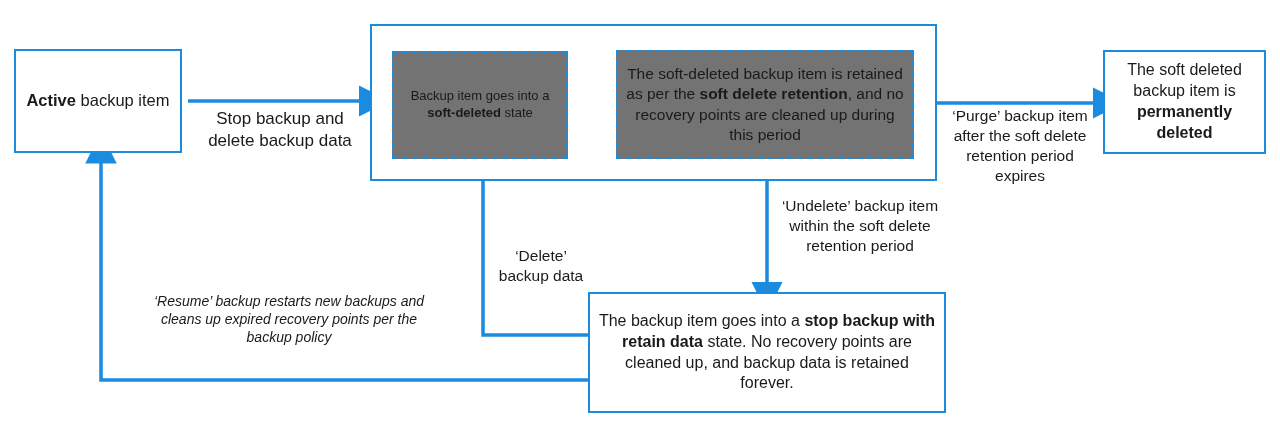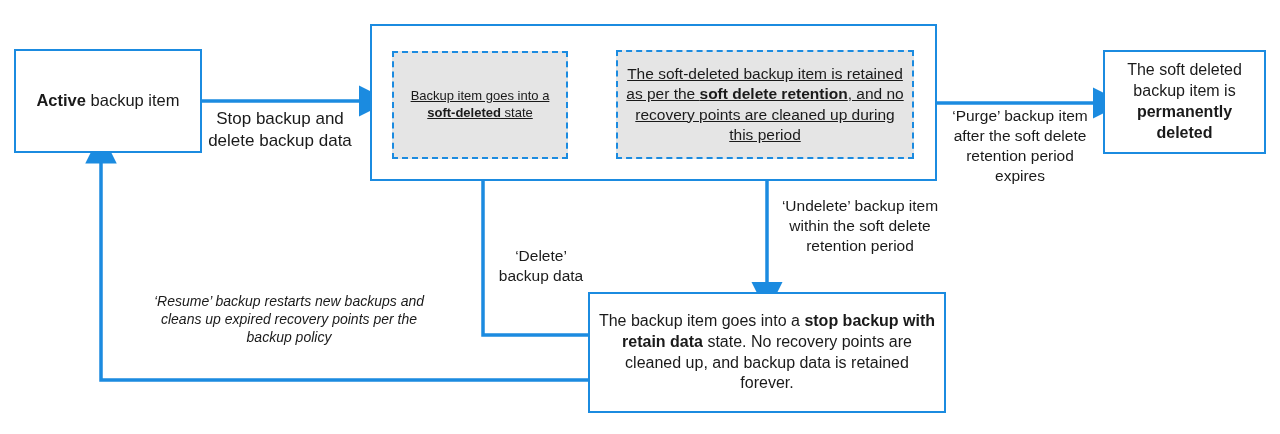--- a/index.html
+++ b/index.html
@@ -39,39 +39,38 @@
   .node .txt {
     padding: 0 7px;
     white-space: normal;
   }
   .solid-box {
     border: 2px solid #1b8be0;
     background: #ffffff;
   }
   .dashed-box {
     border: 2px dashed #1b8be0;
-    background: #e5e5e5;
-    text-decoration: underline;
+    background: #737373;
   }
   .container-box {
     border: 2px solid #1b8be0;
     background: #ffffff;
     z-index: 1;
   }
   .edge-label {
     position: absolute;
     text-align: center;
     line-height: 1.30;
     z-index: 3;
     background: transparent;
   }
   b { font-weight: bold; }
 
   
-  #node-active      { left: 14px;   top: 49px;  width: 188px; height: 104px; font-size: 16.5px; }
+  #node-active      { left: 14px;   top: 49px;  width: 168px; height: 104px; font-size: 16.5px; }
   #node-container   { left: 370px;  top: 24px;  width: 567px; height: 157px; }
   #node-softdeleted { left: 392px;  top: 51px;  width: 176px; height: 108px; font-size: 13px; }
   #node-retention   { left: 616px;  top: 50px;  width: 298px; height: 109px; font-size: 15.5px; }
   #node-permanent   { left: 1103px; top: 50px;  width: 163px; height: 104px; font-size: 16px; text-align: center; }
   #node-retaindata  { left: 588px;  top: 292px; width: 358px; height: 121px; font-size: 16px; }
 
   #label-stop       { left: 196px;  top: 108px; width: 168px; font-size: 17px; }
   #label-purge      { left: 945px;  top: 106px; width: 150px; font-size: 15.5px; }
   #label-undelete   { left: 776px;  top: 196px; width: 168px; font-size: 15.5px; }
   #label-delete     { left: 489px;  top: 246px; width: 104px; font-size: 15.5px; }

